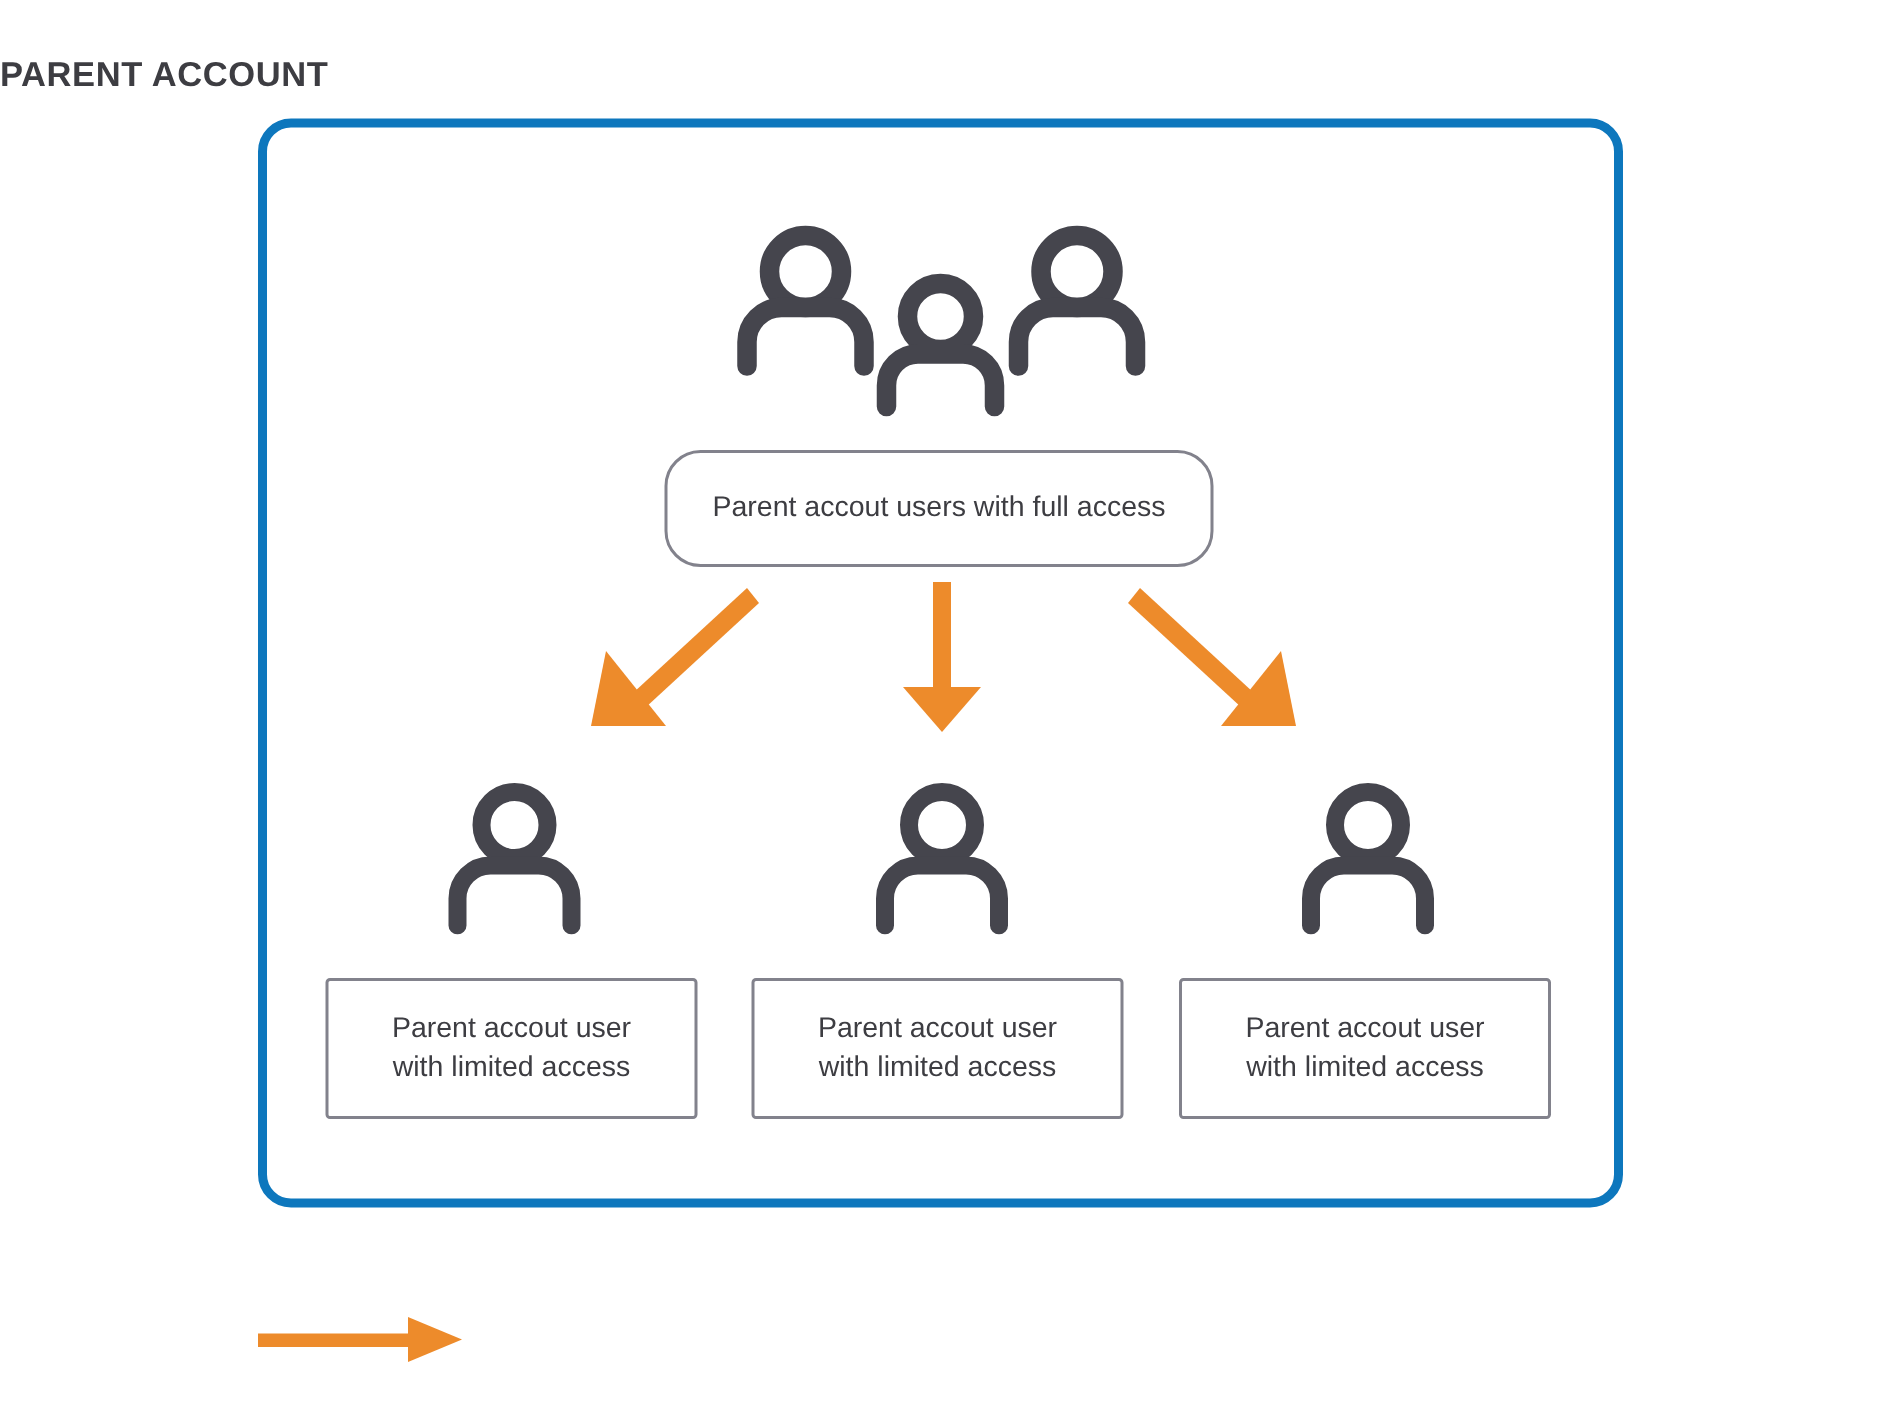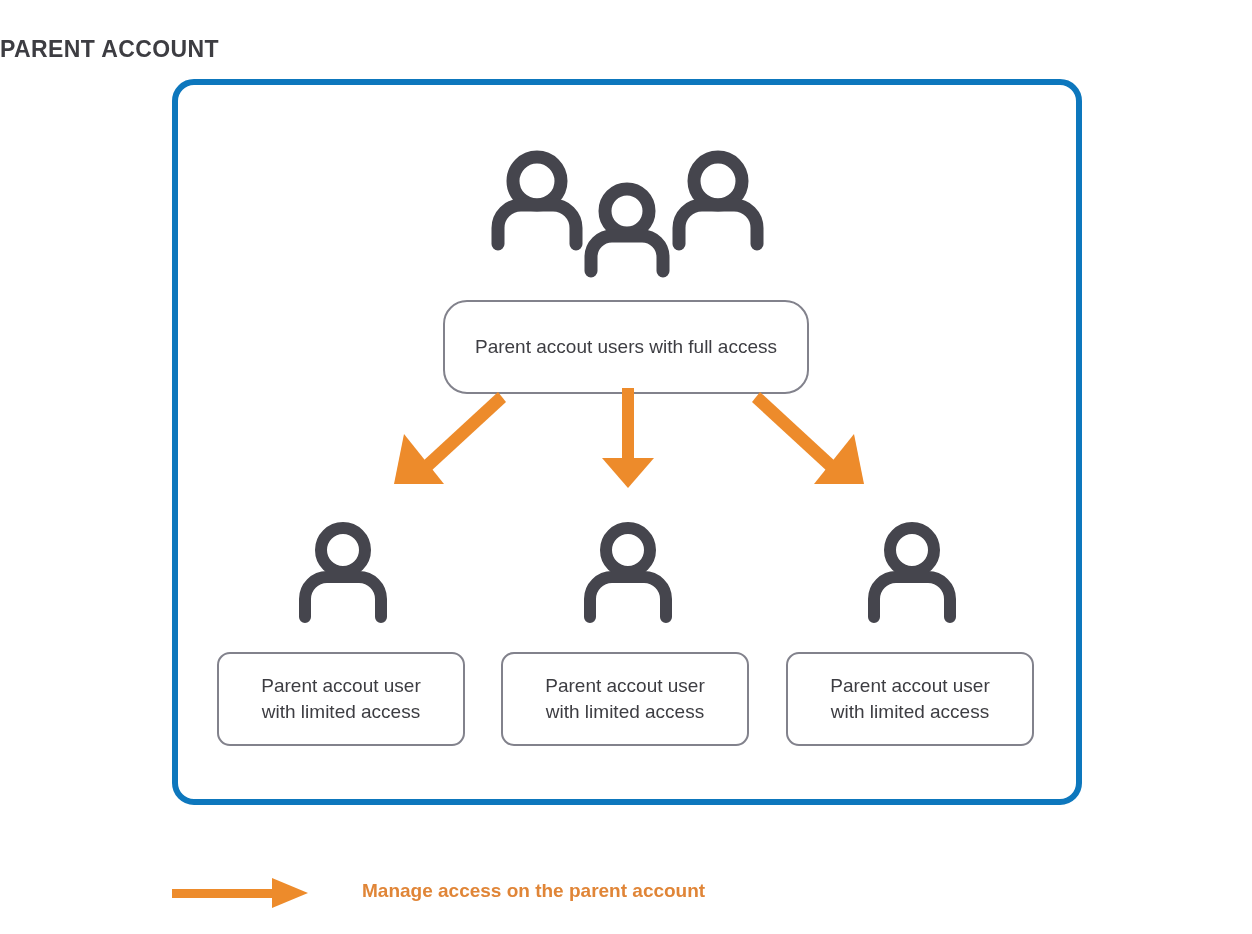--- a/index.html
+++ b/index.html
@@ -68,29 +68,29 @@
     align-items: center;
     justify-content: center;
     text-align: center;
     color: #3d3d42;
     line-height: 1.35;
   }
   #box-full-access {
     left: 443px;
     top: 300px;
     width: 366px;
-    height: 94px;
+    height: 78px;
     border-radius: 24px;
     font-size: 19px;
     padding: 0 14px;
   }
   .box-limited {
     width: 248px;
     height: 94px;
-    border-radius: 13px;
+    border-radius: 3px;
     font-size: 19px;
     top: 652px;
   }
   #box-limited-left   { left: 217px; }
   #box-limited-center { left: 501px; }
   #box-limited-right  { left: 786px; }
   .box-limited span { display: block; }
 
   
   .arrow-svg { position: absolute; }
@@ -195,14 +195,13 @@
     <span>Parent accout user</span>
     <span>with limited access</span>
   </div>
 </div>
 
 <div id="legend">
   <svg id="legend-arrow" viewBox="0 0 140 34" xmlns="http://www.w3.org/2000/svg">
     <rect x="0" y="13" width="108" height="9" fill="#ed8b2b"></rect>
     <path d="M100 2 L136 17 L100 32 Z" fill="#ed8b2b"></path>
   </svg>
-  <div id="legend-label">Manage access on the parent account</div>
 </div>
 
 </body></html>

